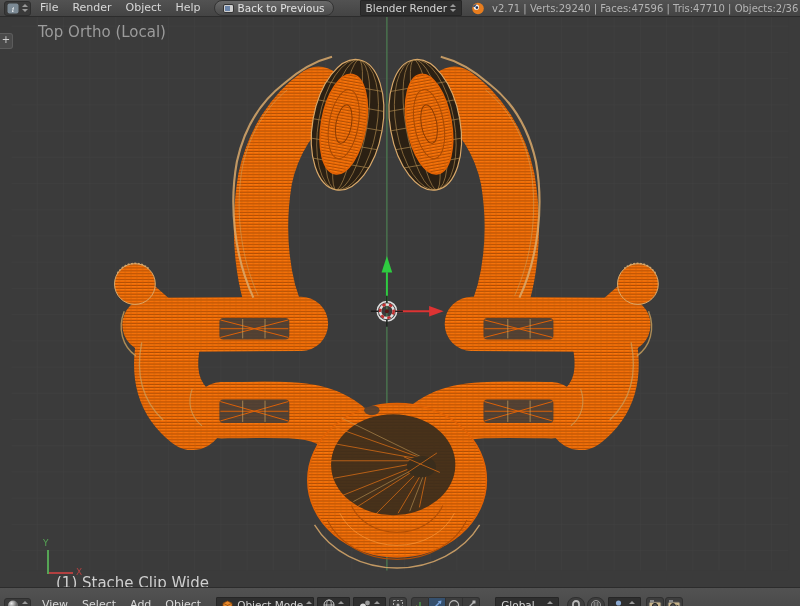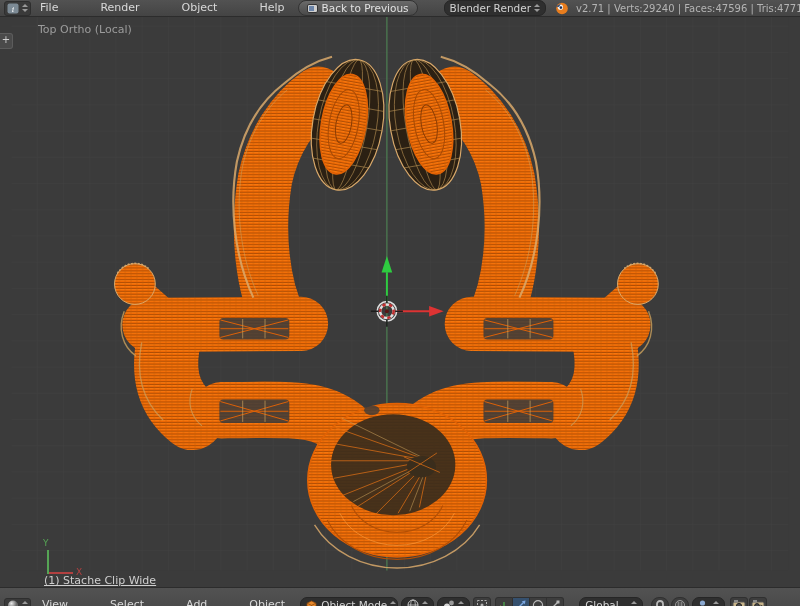--- a/index.html
+++ b/index.html
@@ -3,43 +3,43 @@
 <meta charset="utf-8">
 <style>
   html,body{margin:0;padding:0;background:#222;}
   body{width:800px;height:606px;overflow:hidden;position:relative;
        font-family:"DejaVu Sans","Liberation Sans",sans-serif;
        -webkit-font-smoothing:antialiased;}
   .bar{position:absolute;left:0;width:800px;display:flex;align-items:center;
        background:linear-gradient(#525252,#444444);box-sizing:border-box;}
   #topbar{top:0;height:17px;border-bottom:1px solid #2c2c2c;z-index:5;}
   #bottombar{top:587px;height:35px;border-top:1px solid #2c2c2c;z-index:5;}
-  .menu-item{font-size:11px;color:#d8d8d8;padding:0 7px;line-height:16px;white-space:nowrap;cursor:default;margin-left:28px;}
+  .menu-item{font-size:11px;color:#d8d8d8;padding:0 7px;line-height:16px;white-space:nowrap;cursor:default;}
   .selector-btn{display:flex;align-items:center;margin-left:4px;background:#3a3a3a;
        border:1px solid #2e2e2e;border-radius:3px;height:13px;padding:0 2px;}
   .updown{display:inline-flex;flex-direction:column;justify-content:center;margin-left:3px;}
   .updown i{display:block;width:0;height:0;border-left:3px solid transparent;border-right:3px solid transparent;}
   .updown i.up{border-bottom:3px solid #9a9a9a;margin-bottom:2px;}
   .updown i.dn{border-top:3px solid #9a9a9a;}
   .push-btn{display:flex;align-items:center;height:14px;border-radius:8px;
        background:linear-gradient(#6a6a6a,#4a4a4a);border:1px solid #333;
        color:#e2e2e2;font-size:10.5px;padding:0 8px;white-space:nowrap;}
-  .drop-btn{display:flex;align-items:center;height:14px;border-radius:7px;
+  .drop-btn{display:flex;align-items:center;height:14px;border-radius:1px;
        background:#2f2f2f;border:1px solid #262626;color:#d2d2d2;
        font-size:10.5px;padding:0 5px;white-space:nowrap;}
   .icon-btn{display:flex;align-items:center;justify-content:center;height:15px;min-width:16px;
        background:#3d3d3d;border:1px solid #303030;border-radius:3px;}
   .icon-btn.grouped{border-radius:0;border-left:none;}
   .icon-btn.first{border-radius:3px 0 0 3px;border-left:1px solid #303030;}
   .icon-btn.last{border-radius:0 3px 3px 0;}
   .stats{font-size:10px;color:#b4b4b4;margin-left:7px;white-space:nowrap;letter-spacing:0;}
   #viewport{position:absolute;top:17px;left:0;width:800px;height:570px;background:#3b3b3b;}
-  .vp-label{position:absolute;font-size:11px;color:#9c9c9c;z-index:4;}
+  .vp-label{position:absolute;font-size:15px;color:#9c9c9c;z-index:4;}
   #view-label{left:38px;top:6px;}
-  #object-label{left:44px;top:557px;color:#cfcfcf;text-decoration:underline;}
+  #object-label{left:56px;top:557px;color:#cfcfcf;text-decoration:underline;}
   #plus-tab{position:absolute;left:0;top:16px;width:12px;height:14px;background:#4a4a4a;
        border:1px solid #5c5c5c;border-left:none;border-radius:0 3px 3px 0;
        color:#cfcfcf;font-size:10px;line-height:12px;text-align:center;z-index:4;}
   #mini-axis{position:absolute;left:36px;top:524px;width:52px;height:40px;z-index:4;}
   .ax-y-line{position:absolute;left:11px;top:9px;width:2px;height:24px;background:#56a555;}
   .ax-x-line{position:absolute;left:13px;top:31px;width:24px;height:2px;background:#b24040;}
   .ax-y-label{position:absolute;left:7px;top:-3px;color:#56a555;font-size:9px;}
   .ax-x-label{position:absolute;left:40px;top:26px;color:#b24040;font-size:9px;}
   .mini-icon{display:inline-block;line-height:0;}
 </style>

